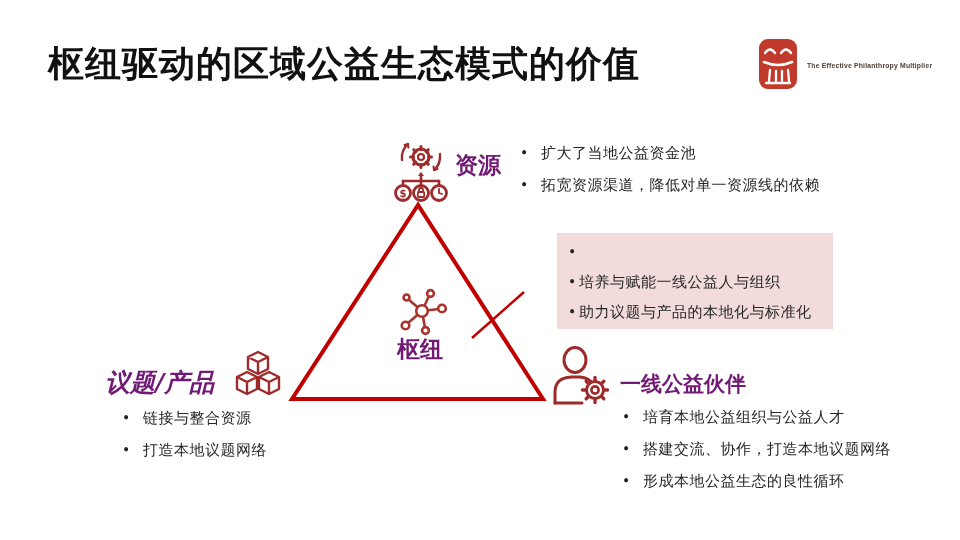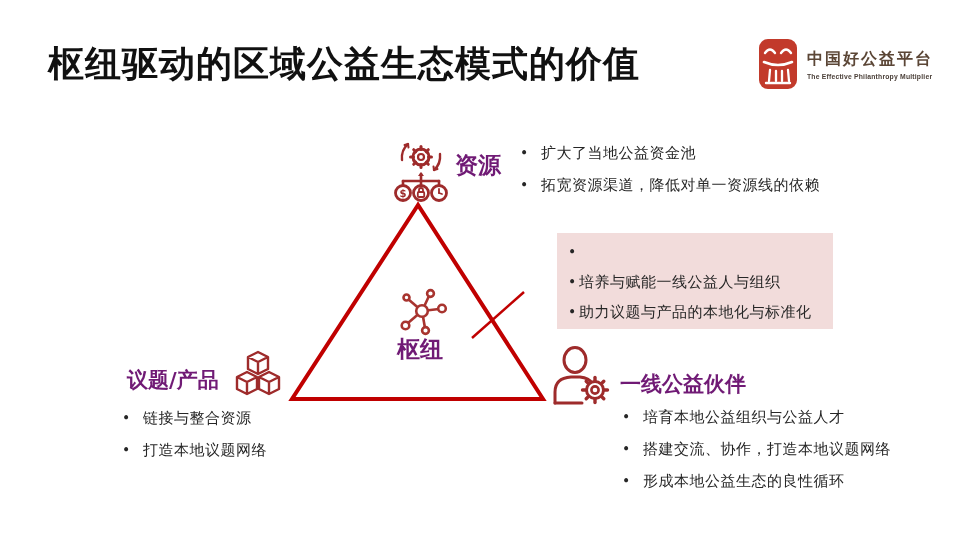--- a/index.html
+++ b/index.html
@@ -27,21 +27,21 @@
     letter-spacing:0.2px; margin-top:3px;
     font-family:"Liberation Sans", sans-serif;
   }
   
   .diagram-lines { position:absolute; left:0; top:0; width:960px; height:540px; }
   .icon { position:absolute; }
   
   .vlabel { position:absolute; font-weight:bold; color:#701a75; font-family:"DejaVu Serif", serif; }
   .vlabel-top   { left:455px; top:150px; font-size:23px; }
   .vlabel-hub   { left:370px; top:334px; width:100px; text-align:center; font-size:23px; }
-  .vlabel-bl    { left:127px; top:366px; font-size:21px; }
+  .vlabel-bl    { left:105px; top:366px; font-size:25px;font-style:italic; }
   .vlabel-br    { left:620px; top:370px; font-size:21px; }
   
   .bullets { position:absolute; }
   .bullets-top { left:520px; top:143px; }
   .bullets-bl  { left:122px; top:408px; }
   .bullets-br  { left:622px; top:407px; }
   .bullet-row { display:flex; align-items:flex-start; height:32px; color:#262626; font-size:15px; }
   .bullet-dot { width:9px; margin-right:12px; font-size:14px; color:#262626; line-height:21px; }
   .bullet-text { line-height:21px; letter-spacing:0.5px; }
   
@@ -65,21 +65,20 @@
       <path d="M7,15 Q12,8 17,15" fill="none" stroke="#ffffff" stroke-width="2.4" stroke-linecap="round"></path>
       <path d="M23,15 Q28,8 33,15" fill="none" stroke="#ffffff" stroke-width="2.4" stroke-linecap="round"></path>
       <path d="M6,24 Q20,30 34,24" fill="none" stroke="#ffffff" stroke-width="2.6" stroke-linecap="round"></path>
       <line x1="12" y1="32" x2="11" y2="43" stroke="#ffffff" stroke-width="2.3" stroke-linecap="round"></line>
       <line x1="18" y1="33" x2="18" y2="43" stroke="#ffffff" stroke-width="2.3" stroke-linecap="round"></line>
       <line x1="24" y1="33" x2="24" y2="43" stroke="#ffffff" stroke-width="2.3" stroke-linecap="round"></line>
       <line x1="30" y1="32" x2="31" y2="43" stroke="#ffffff" stroke-width="2.3" stroke-linecap="round"></line>
       <line x1="8" y1="45" x2="32" y2="45" stroke="#ffffff" stroke-width="2.4" stroke-linecap="round"></line>
     </svg>
     <div class="logo-text">
-      <div class="logo-name">中国好公益平台</div>
       <div class="logo-tagline">The Effective Philanthropy Multiplier</div>
     </div>
   </div>
 
   <svg class="diagram-lines" viewBox="0 0 960 540">
     <polygon points="418,205 292,399 543,399" fill="none" stroke="#C00000" stroke-width="4"></polygon>
     <line x1="472" y1="338" x2="524" y2="292" stroke="#C00000" stroke-width="2.5"></line>
   </svg>
 
   <svg class="icon" style="left:388px; top:136px;" width="66" height="68" viewBox="0 0 66 68">

